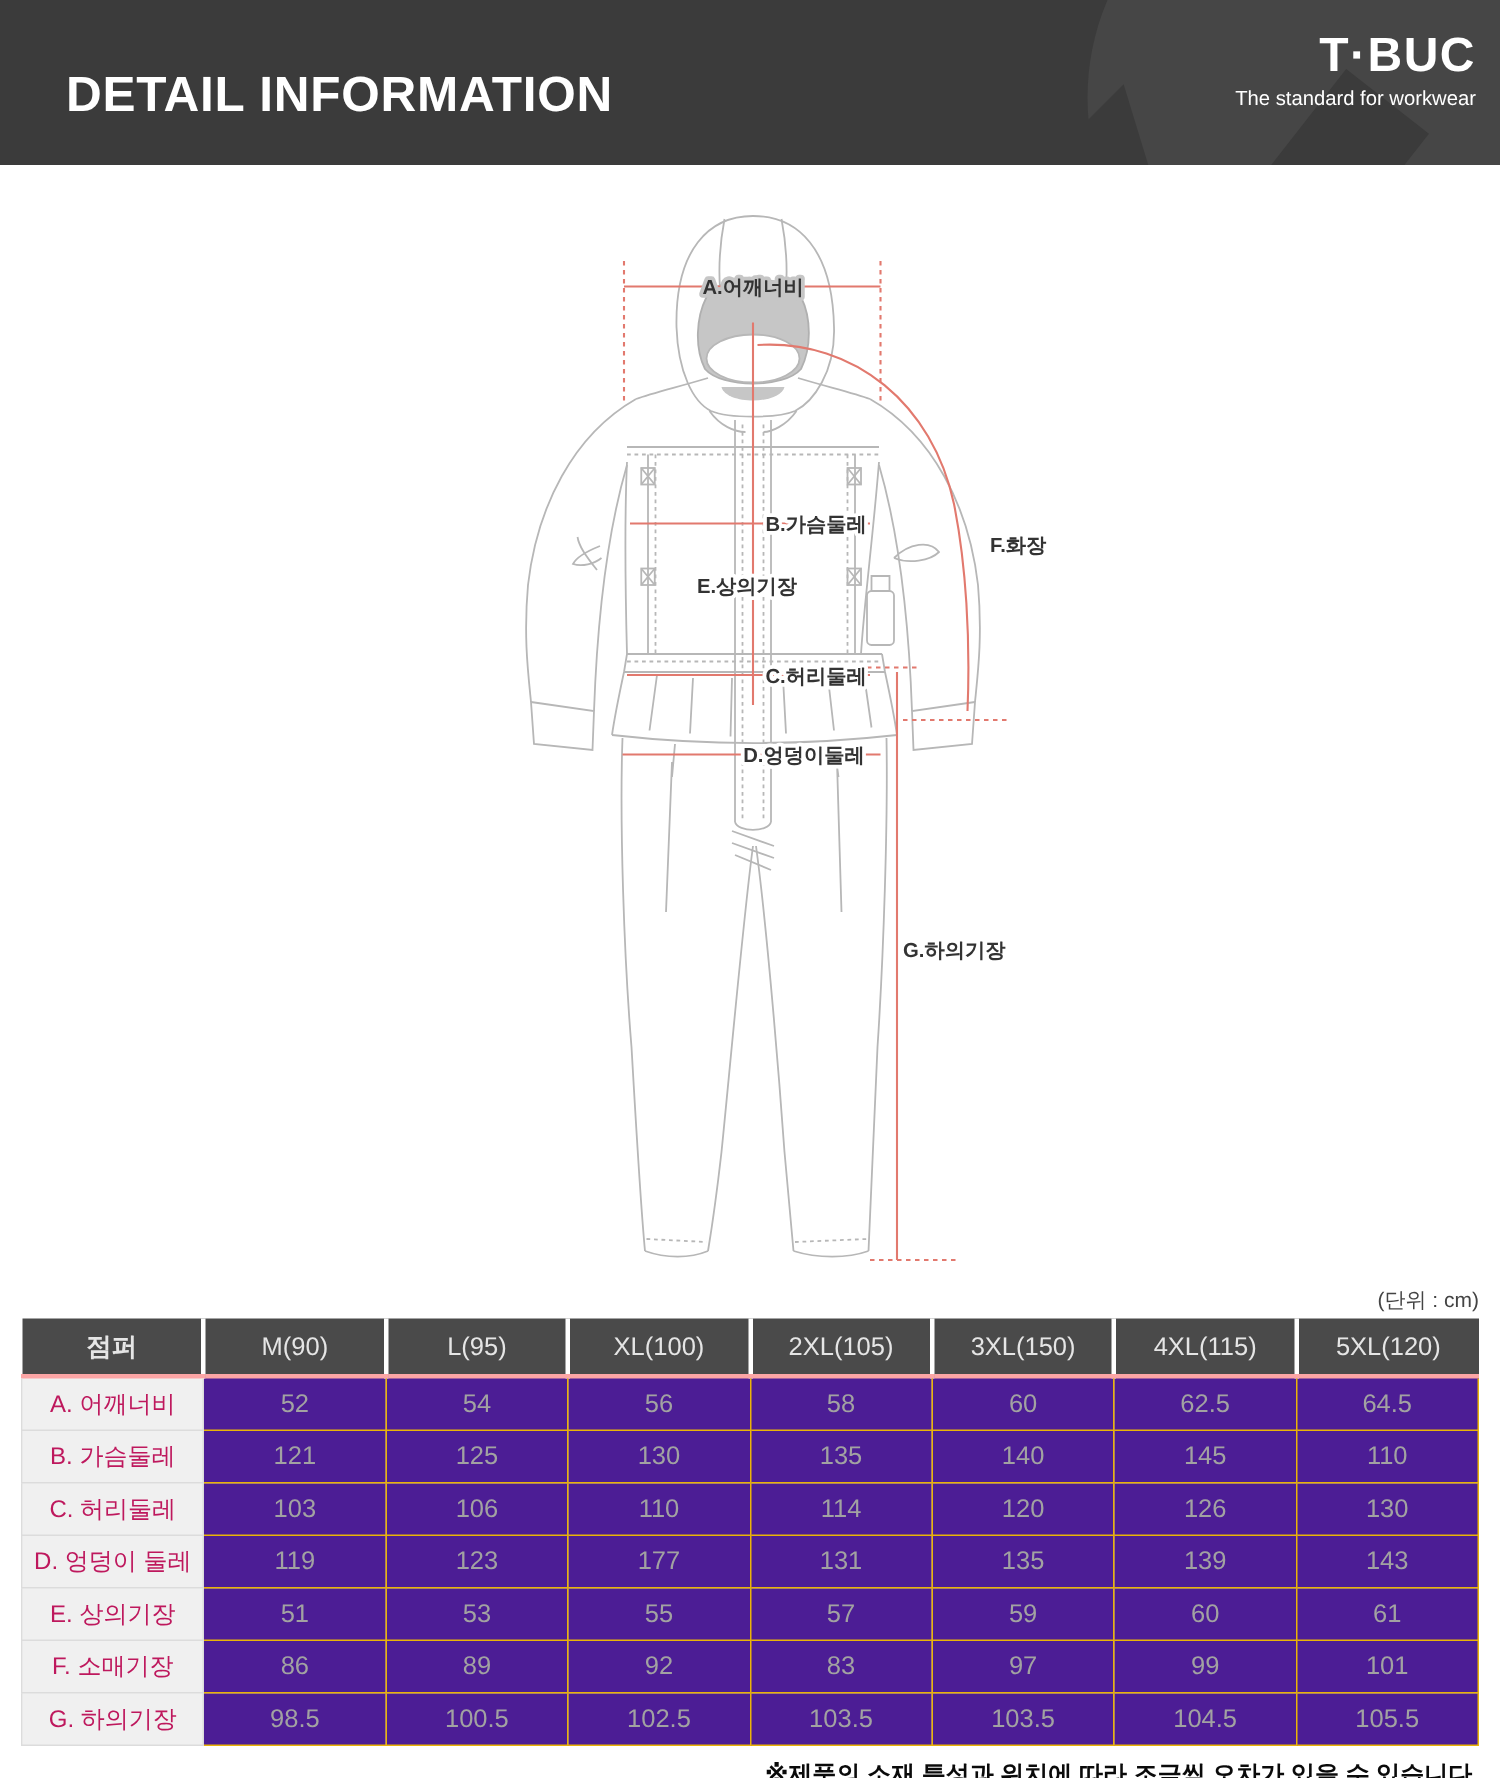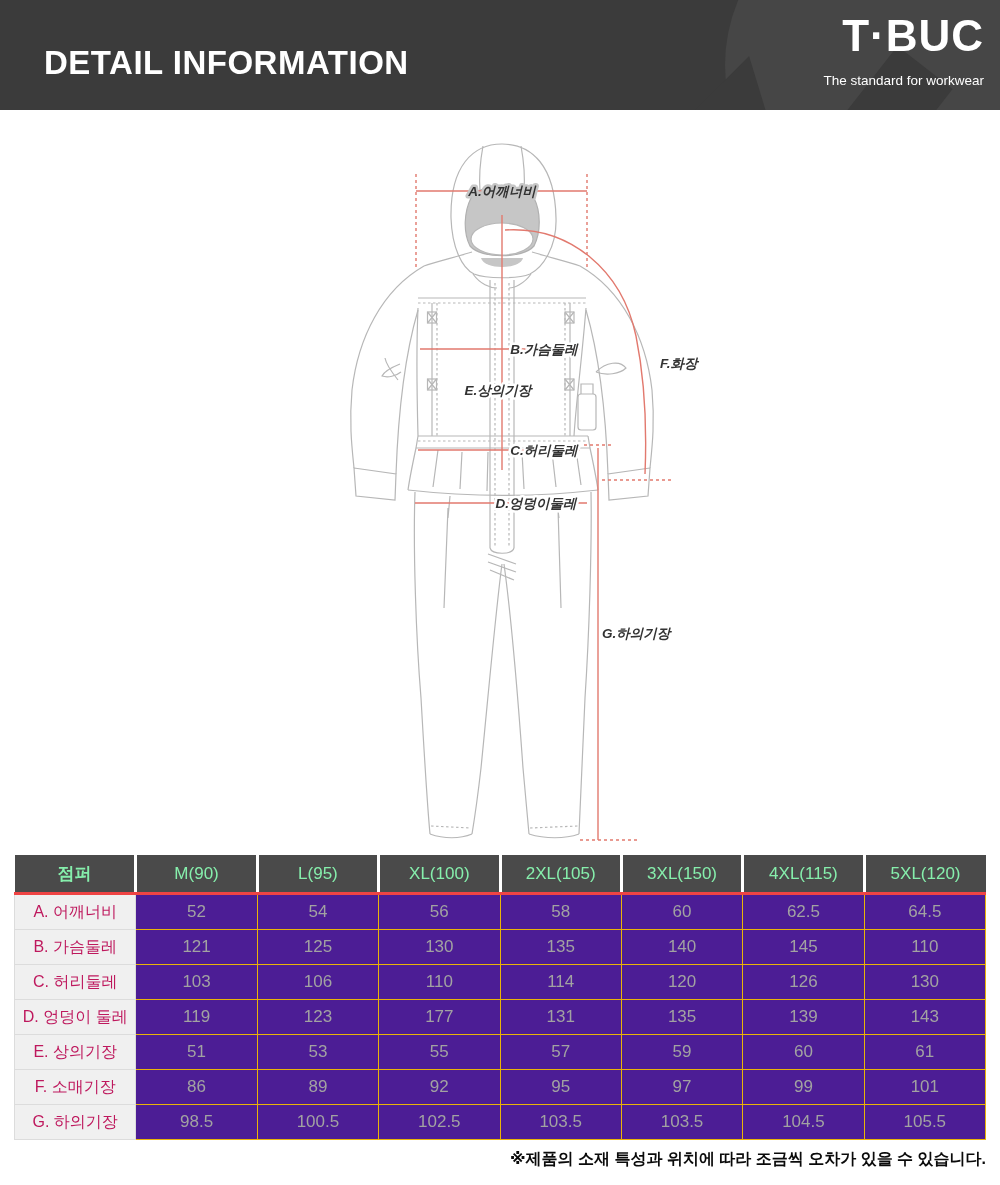--- a/index.html
+++ b/index.html
@@ -6,39 +6,39 @@
   body{font-family:"Liberation Sans","DejaVu Sans",sans-serif;}
   .page{position:relative;width:1000px;min-height:1185px;margin:0 auto;background:#fff;overflow:hidden;}
 
   
   .banner{position:relative;height:110px;background:#3b3b3b;overflow:hidden;}
   .wm-circle{position:absolute;right:-55px;top:-100px;width:330px;height:330px;border-radius:50%;background:#464646;}
   .wm-bar{position:absolute;right:120px;top:40px;width:70px;height:260px;background:#3b3b3b;transform:rotate(38deg);}
   .wm-wedge{position:absolute;right:215px;top:55px;width:0;height:0;border-left:45px solid transparent;border-right:45px solid transparent;border-bottom:75px solid #3b3b3b;transform:rotate(14deg);}
   .banner-title{position:absolute;left:28px;top:28px;margin:16px;color:#fff;font-size:33px;font-weight:bold;letter-spacing:.5px;}
   .logo{position:absolute;right:16px;top:14px;text-align:right;color:#fff;}
-  .logo-main{font-size:44px;font-weight:bold;letter-spacing:1px;line-height:44px;}
-  .logo-tag{font-size:13.5px;font-weight:normal;margin-top:15px;line-height:16px;}
+  .logo-main{font-size:32px;font-weight:bold;letter-spacing:1px;line-height:44px;}
+  .logo-tag{font-size:13.5px;font-weight:normal;margin-top:0;line-height:16px;}
 
   
-  .diagram{position:relative;height:745px;font-style:italic;}
+  .diagram{position:relative;height:745px;}
   .diagram svg{position:absolute;left:330px;top:8px;}
   .sketch{stroke:#b7b7b7;stroke-width:1.2;fill:none;}
   .sketch-fill{stroke:#b0b0b0;stroke-width:1.2;fill:#c6c6c6;}
   .sketch-white{stroke:#b7b7b7;stroke-width:1.2;fill:#fff;}
   .dash{stroke-dasharray:2.5,2.5;}
   .red{stroke:#e2796e;stroke-width:1.4;fill:none;}
   .red-dash{stroke:#e2796e;stroke-width:1.4;fill:none;stroke-dasharray:3,3;}
   .mlabel{font-family:"Liberation Sans","DejaVu Sans",sans-serif;font-size:13.5px;font-weight:bold;fill:#333;paint-order:stroke;stroke:#fff;stroke-width:5px;stroke-linejoin:round;}
   .mlabel--gray{stroke:#c6c6c6;}
 
   
   .unit-note{width:972px;margin:0 auto;text-align:right;font-size:14px;color:#444;height:24px;line-height:22px;}
   table.size-table{width:972px;margin:0 auto;border-collapse:collapse;table-layout:fixed;}
-  table.size-table thead th{background:#4a4a4a;color:#86efac;font-weight:normal;font-size:17px;height:35px;border-right:3px solid #fff;border-bottom:3px solid #ef4444;}
+  table.size-table thead th{background:#4a4a4a;color:#e5e5e5;font-weight:normal;font-size:17px;height:35px;border-right:3px solid #fff;border-bottom:3px solid #fca5a5;}
   table.size-table thead th:first-child{font-weight:bold;}
   table.size-table thead th:last-child{border-right:none;margin-left:22px;}
   table.size-table tbody th{background:#f0f0f0;color:#be185d;font-weight:normal;font-size:16px;border:1px solid #dcdcdc;height:32px;}
   table.size-table tbody td{background:#4c1d95;color:#a2a2a2;font-size:17px;text-align:center;border:1px solid #eab308;height:32px;}
   .footnote{width:972px;margin:9px auto 14px auto;text-align:right;font-size:16px;font-weight:bold;color:#0a0a0a;}
 </style>
 </head>
 <body>
 
 <div class="page">
@@ -151,20 +151,21 @@
         <text class="mlabel" x="214" y="236" text-anchor="middle">B.가슴둘레</text>
         <text class="mlabel" x="168" y="277" text-anchor="middle">E.상의기장</text>
         <text class="mlabel" x="214" y="337" text-anchor="middle">C.허리둘레</text>
         <text class="mlabel" x="206" y="390" text-anchor="middle">D.엉덩이둘레</text>
         <text class="mlabel" x="330" y="250" text-anchor="start">F.화장</text>
         <text class="mlabel" x="272" y="520" text-anchor="start">G.하의기장</text>
       </g>
     </svg>
   </div>
 
+  <div class="unit-note">(단위 : cm)</div>
 
   <table class="size-table">
     <thead>
       <tr>
           <th>점퍼</th>
           <th>M(90)</th>
           <th>L(95)</th>
           <th>XL(100)</th>
           <th>2XL(105)</th>
           <th>3XL(150)</th>
@@ -221,21 +222,21 @@
           <td>57</td>
           <td>59</td>
           <td>60</td>
           <td>61</td>
         </tr>
         <tr>
           <th>F. 소매기장</th>
           <td>86</td>
           <td>89</td>
           <td>92</td>
-          <td>95</td>
+          <td>83</td>
           <td>97</td>
           <td>99</td>
           <td>101</td>
         </tr>
         <tr>
           <th>G. 하의기장</th>
           <td>98.5</td>
           <td>100.5</td>
           <td>102.5</td>
           <td>103.5</td>

